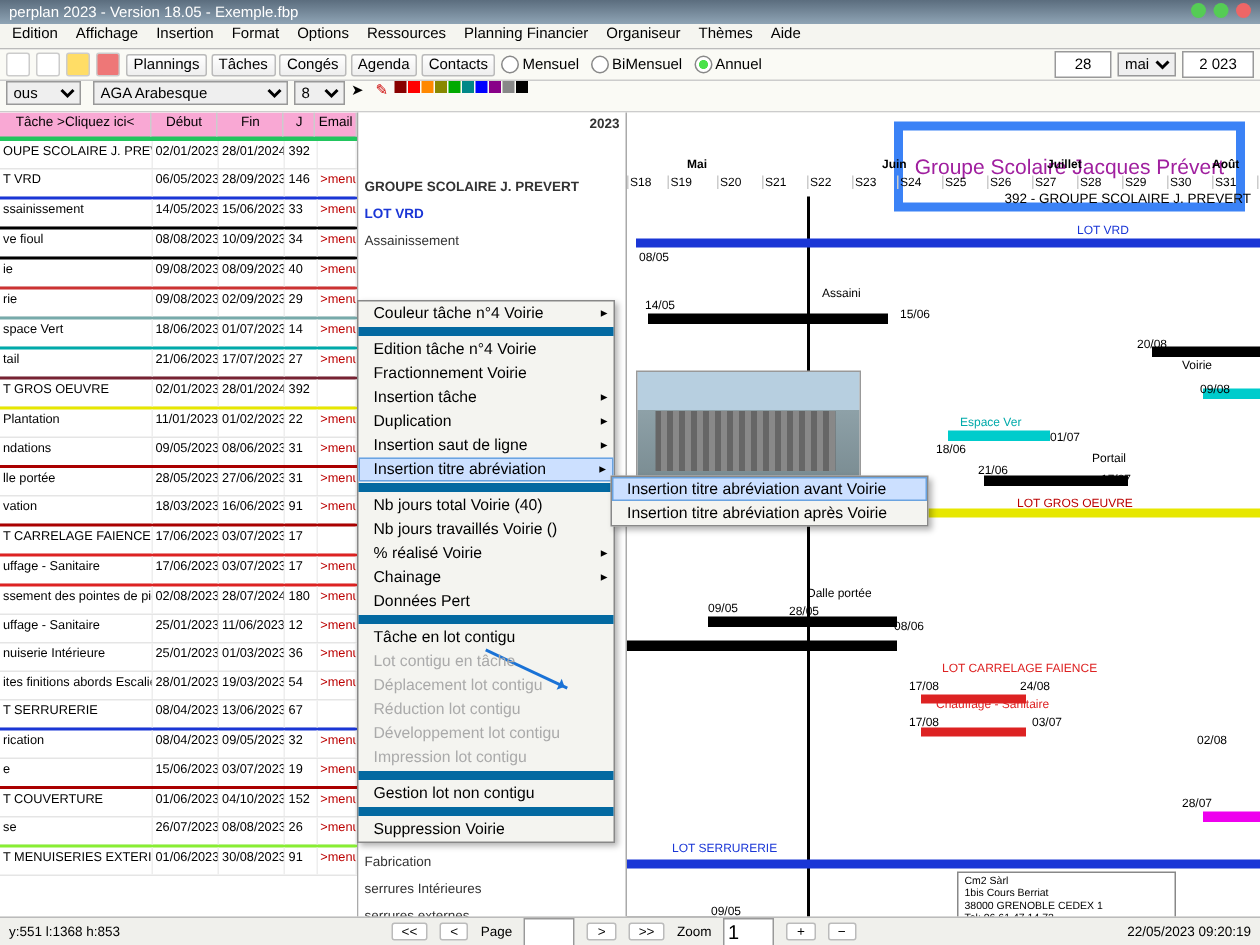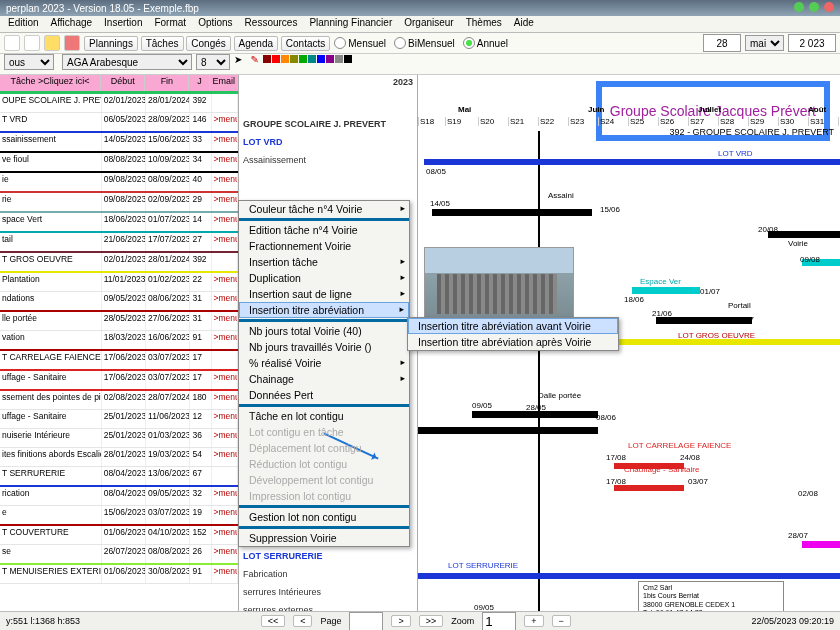--- a/index.html
+++ b/index.html
@@ -33,21 +33,21 @@
 .gantt{flex:1;background:#fff;position:relative;overflow:hidden}
 .gantt .header-title{position:absolute;top:6px;right:10px;border:6px solid #3b82f6;padding:16px 8px;color:#a0209f;font-size:14px;font-weight:normal}
 .tlhead{position:absolute;top:30px;left:0;right:0;height:26px;font-size:8px}
 .tlhead .month{position:absolute;top:0;font-weight:bold}
 .tlhead .tick{position:absolute;top:12px;border-left:1px solid #ccc;padding-left:1px}
 .gbody{position:absolute;top:56px;left:0;right:0;bottom:0}
 .gbar{position:absolute;height:7px}
 .gtxt{position:absolute;font-size:8px;white-space:nowrap}
 .ctxmenu{position:absolute;background:#f4f4f0;border:1px solid #888;box-shadow:2px 2px 4px rgba(0,0,0,.3);font-size:10.5px;min-width:170px;z-index:50}
 .ctxmenu .mi{padding:2px 18px 2px 10px;position:relative;white-space:nowrap}
-.ctxmenu .mi.sep{border-top:3px solid #0369a1;margin-top:1px;padding-top:3px}
+.ctxmenu .mi.sep{border-top:6px solid #0369a1;margin-top:1px;padding-top:3px}
 .ctxmenu .mi.dis{color:#aaa}
 .ctxmenu .mi.hl{background:#cce0ff;border:1px solid #6aa3e0;padding:1px 17px 1px 9px}
 .ctxmenu .arrow::after{content:"▸";position:absolute;right:4px;font-size:9px}
 .submenu{position:absolute;left:168px;top:0;background:#f4f4f0;border:1px solid #888;box-shadow:2px 2px 4px rgba(0,0,0,.3);min-width:210px}
 .statusbar{position:absolute;bottom:0;left:0;right:0;height:18px;background:#f0f0ec;border-top:1px solid #bbb;display:flex;align-items:center;font-size:9px;padding:0 6px;gap:10px}
 .statusbar .mid{flex:1;display:flex;gap:8px;align-items:center;justify-content:center}
 .sbtn{border:1px solid #bbb;padding:0 6px;border-radius:2px;background:#fff}
 .photo{position:absolute;left:6px;top:116px;width:148px;height:72px;border:1px solid #999;background:linear-gradient(#b7cfe0 35%,#8ea1a8 35%,#7a8c92)}
 .photo::before{content:"";position:absolute;left:12px;top:26px;width:120px;height:40px;background:repeating-linear-gradient(90deg,#666 0 4px,#888 4px 8px)}
 .arrowline{position:absolute;left:82px;top:244px;width:60px;height:2px;background:#1a72d6;transform:rotate(25deg)}

